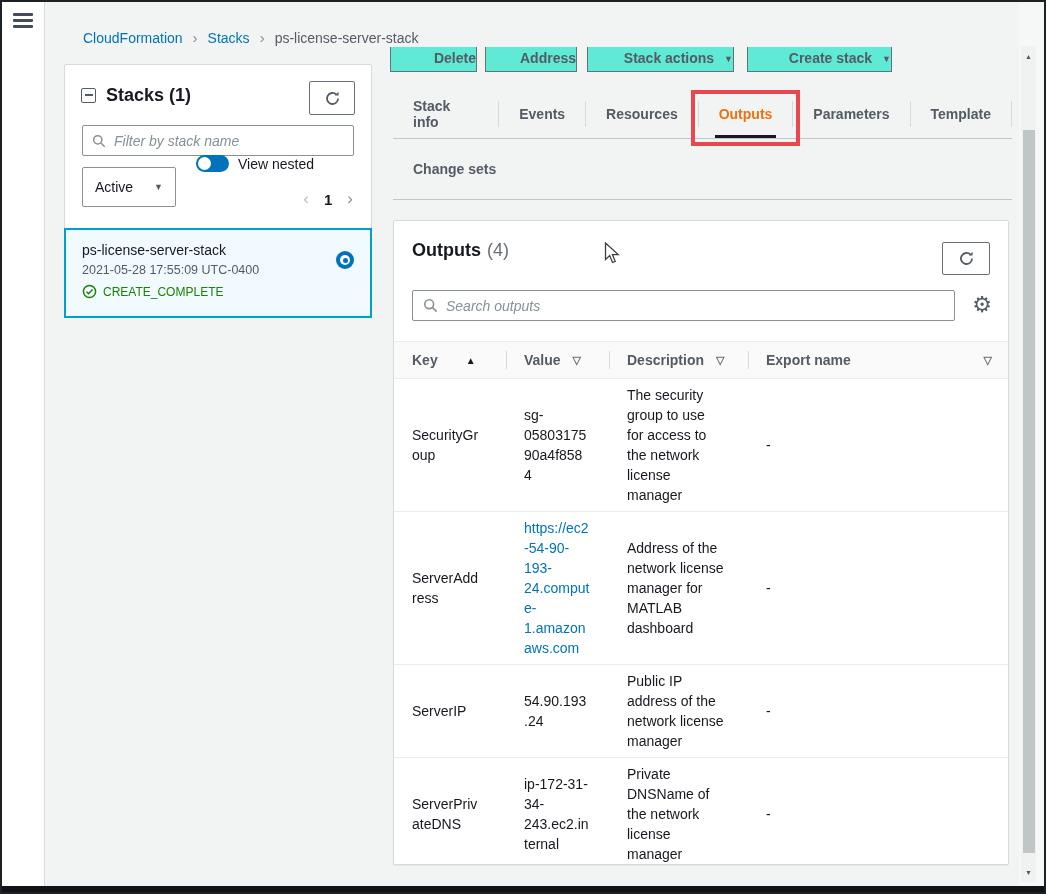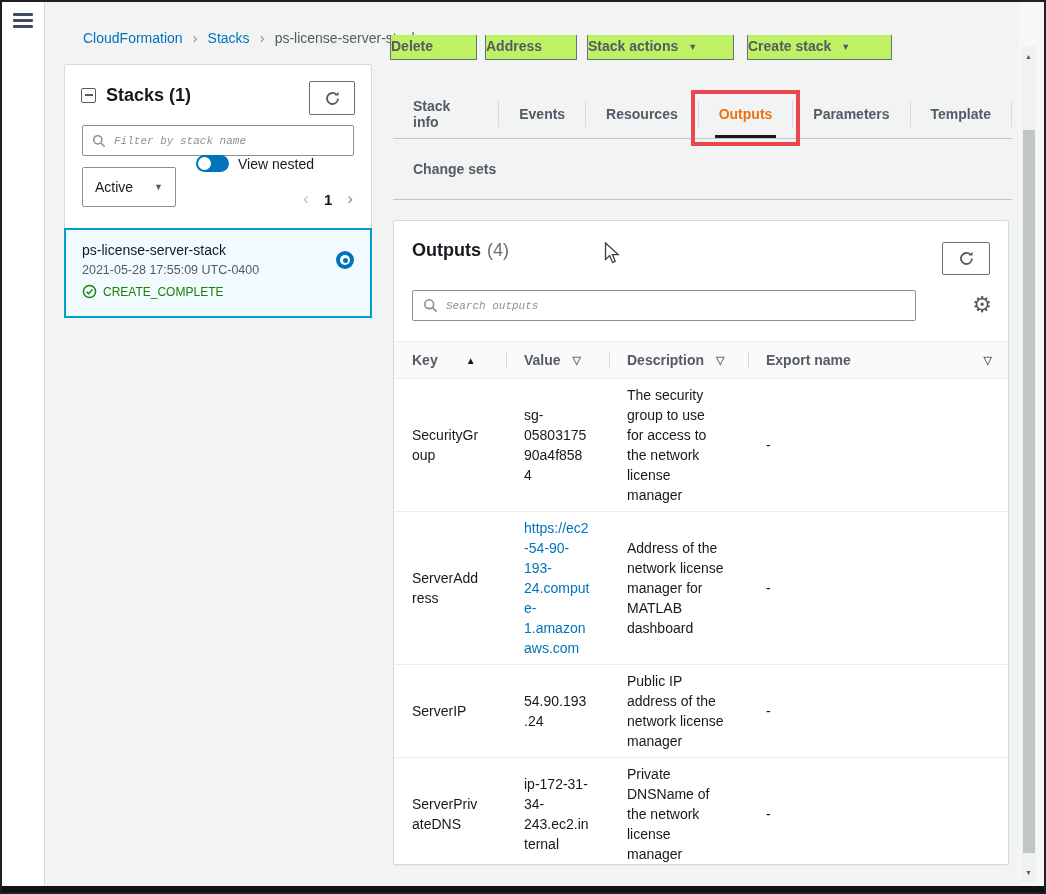--- a/index.html
+++ b/index.html
@@ -14,22 +14,22 @@
   .hamburger { position:absolute; left:11px; top:11px; width:20px; height:16px; cursor:pointer; }
   .hamburger span { display:block; width:20px; height:2.6px; background:#414d5c; margin-bottom:3.6px; border-radius:1px; }
 
   
   .breadcrumb { position:absolute; left:81px; top:27px; font-size:14px; }
   .breadcrumb a { color:#0073bb; text-decoration:none; }
   .crumb-sep { color:#879196; padding:0 10px; font-size:15px; }
   .crumb-current { color:#545b64; }
 
   
-  .action-btn { position:absolute; top:33px; height:25px; background:#bef264; border:1px solid #687078; border-top:none;
-                font-weight:bold; color:#545b64; font-size:14px; display:flex; align-items:flex-start; justify-content:flex-start;
+  .action-btn { position:absolute; top:45px; height:25px; background:#5eead4; border:1px solid #687078; border-top:none;
+                font-weight:bold; color:#545b64; font-size:14px; display:flex; align-items:flex-start; justify-content:flex-end;
                 padding-top:3px; cursor:pointer; }
   .action-btn .caret { font-size:9px; margin-left:10px; margin-top:4px; color:#545b64; }
 
   
   .tabs { position:absolute; left:391px; top:88px; width:619px; }
   .tab-row1 { display:flex; align-items:stretch; height:49px; border-bottom:1px solid #bfc7c8; }
   .tab { position:relative; display:flex; align-items:center; padding:0 20px; font-weight:bold; color:#545b64; cursor:pointer; }
   .tab-divider { width:1px; height:26px; background:#d5dbdb; align-self:center; }
   .tab.active { color:#ec7211; }
   .tab-underline { position:absolute; left:16px; right:16px; top:45px; height:3px; background:#16191f; }
@@ -42,22 +42,22 @@
                   border:1px solid #d5dbdb; border-radius:2px; }
   .stacks-header { position:absolute; left:16px; top:20px; display:flex; align-items:center; }
   .collapse-icon { width:15px; height:15px; border:1.5px solid #545b64; border-radius:2px; position:relative; cursor:pointer; }
   .collapse-icon::after { content:""; position:absolute; left:2.5px; right:2.5px; top:5px; height:1.8px; background:#545b64; }
   .stacks-title { font-size:18px; font-weight:bold; margin-left:10px; color:#16191f;text-align:right; }
   .icon-btn { background:#fff; border:1px solid #687078; border-radius:2px; display:flex; align-items:center; justify-content:center; cursor:pointer; }
   .stacks-refresh { position:absolute; right:16px; top:16px; width:46px; height:34px; }
 
   .filter-box { position:absolute; left:17px; top:60px; width:272px; height:31px; border:1px solid #879196; border-radius:2px;
                 background:#fff; display:flex; align-items:center; padding:0 9px; }
-  .filter-box input, .search-box input { border:none; outline:none; flex:1; font-size:11px; font-style:italic; color:#16191f;
-                margin-left:8px; font-family:Liberation Mono, monospace; background:transparent; min-width:0; }
+  .filter-box input, .search-box input { border:none; outline:none; flex:1; font-size:14px; font-style:italic; color:#16191f;
+                margin-left:8px; font-family:Liberation Sans, sans-serif; background:transparent; min-width:0; }
   .filter-box input::placeholder, .search-box input::placeholder { color:#879196; font-style:italic; }
 
   .status-select { position:absolute; left:17px; top:102px; width:94px; height:40px; border:1px solid #879196; border-radius:2px;
                    background:#fff; display:flex; align-items:center; justify-content:space-between; padding:0 12px; cursor:pointer; }
   .status-select .caret { font-size:9px; color:#545b64; }
 
   .toggle-row { position:absolute; left:131px; top:90px; display:flex; align-items:center; }
   .toggle { width:33px; height:17px; border-radius:9px; background:#0073bb; position:relative; cursor:pointer; }
   .toggle::after { content:""; position:absolute; left:2px; top:2px; width:13px; height:13px; background:#fff; border-radius:50%; }
   .toggle-label { margin-left:9px; color:#16191f; }
@@ -77,21 +77,21 @@
   .radio::before { content:""; position:absolute; inset:6.5px; background:#0073bb; border-radius:50%; z-index:1; }
 
   
   .outputs-panel { position:absolute; left:391px; top:218px; width:616px; height:645px; background:#fff;
                    border:1px solid #d5dbdb; border-radius:2px; box-shadow:0 1px 1px rgba(0,0,0,0.05); }
   .outputs-header { position:absolute; left:18px; top:19px; font-size:18px; }
   .outputs-header .t { font-weight:bold; color:#16191f; }
   .outputs-header .c { color:#687078; margin-left:6px; }
   .outputs-refresh { position:absolute; right:18px; top:21px; width:48px; height:33px; }
 
-  .search-box { position:absolute; left:18px; top:69px; width:504px; height:31px; border:1px solid #879196; border-radius:2px;
+  .search-box { position:absolute; left:18px; top:69px; width:543px; height:31px; border:1px solid #879196; border-radius:2px;
                 display:flex; align-items:center; padding:0 10px; background:#fff; }
   .gear { position:absolute; right:16px; top:70px; font-size:22px; color:#545b64; cursor:pointer; line-height:28px; }
 
   .table { position:absolute; left:0; right:0; top:120px; }
   .thead { display:grid; grid-template-columns:112px 103px 139px 1fr; background:#fafafa;
            border-top:1px solid #eaeded; border-bottom:1px solid #eaeded; height:38px; align-items:center; }
   .th { position:relative; padding-left:18px; font-weight:bold; color:#545b64; display:flex; align-items:center; cursor:pointer; height:100%; }
   .th + .th::before { content:""; position:absolute; left:0; top:9px; bottom:9px; width:1px; background:#d5dbdb; }
   .sort-asc { color:#16191f; font-size:10px; margin-left:28px; }
   .sort-desc { color:#687078; font-size:11px; margin-left:12px; }

